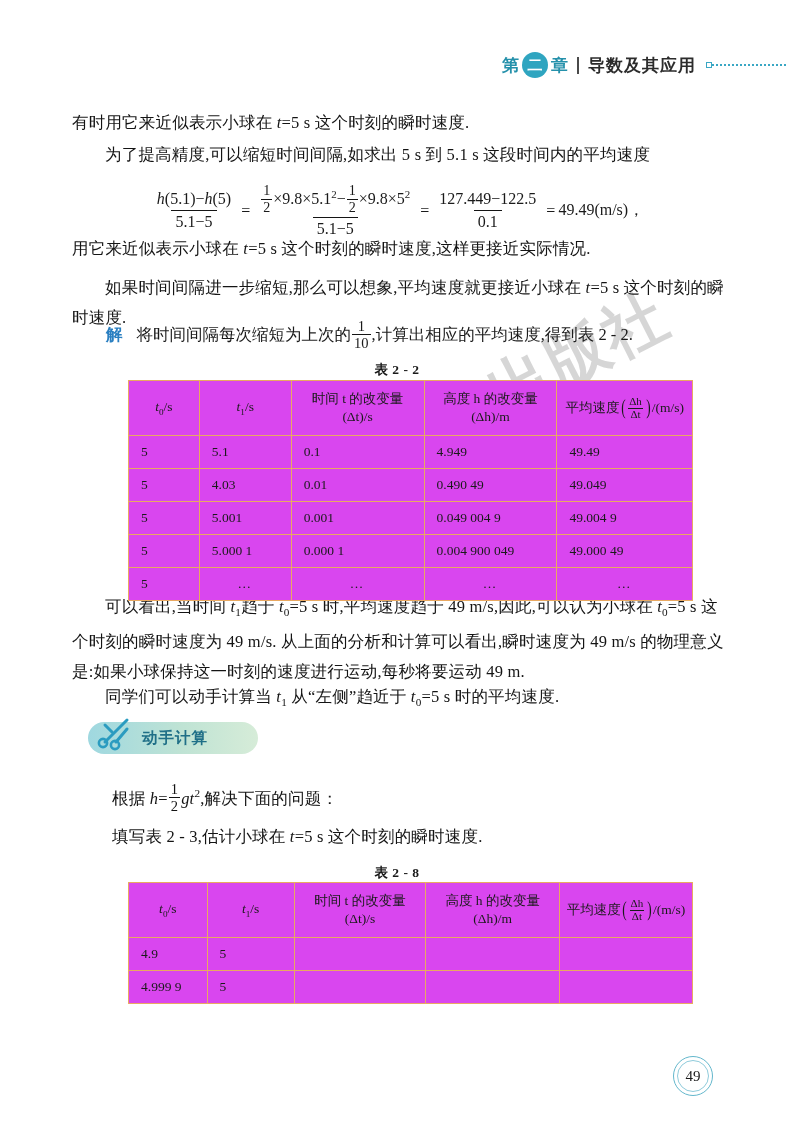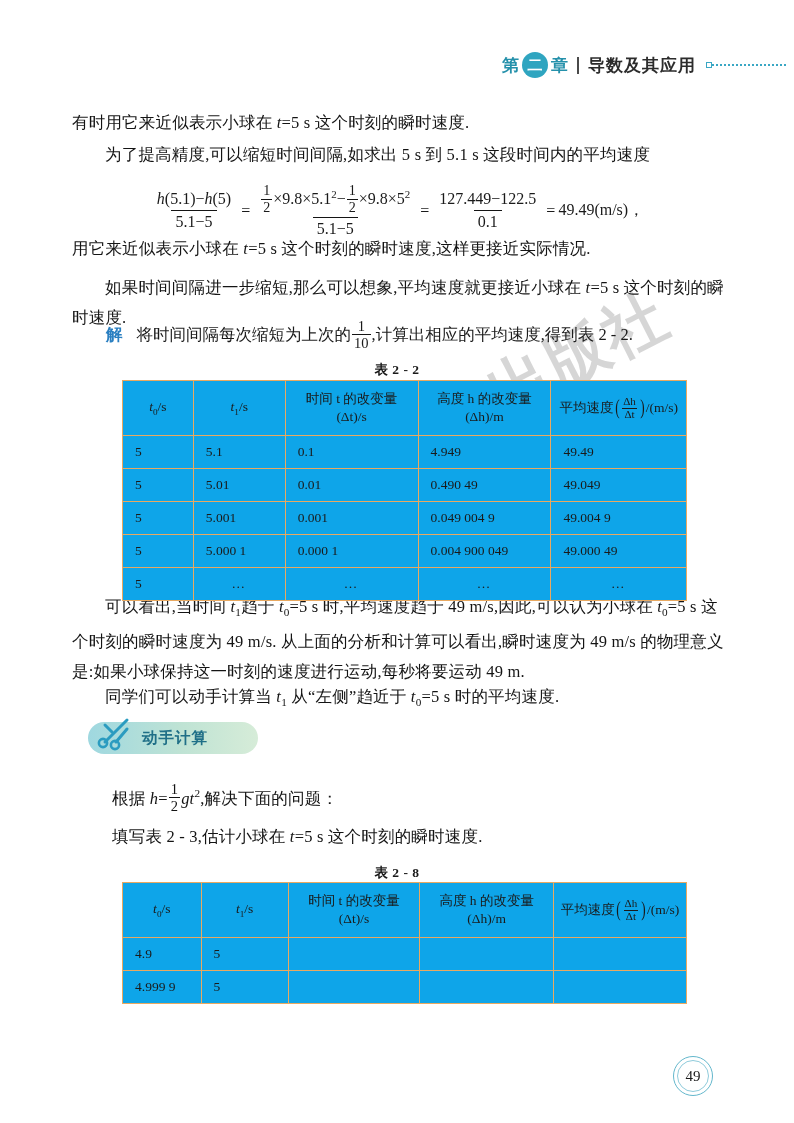--- a/index.html
+++ b/index.html
@@ -193,24 +193,24 @@
     text-align: center;
     font-size: 13.5px;
     font-weight: bold;
     color: #1a1a1a;
     font-family: "Liberation Serif", "DejaVu Serif", serif;
     letter-spacing: 0.5px;
     z-index: 8;
   }
   table.dtbl {
     position: absolute;
-    left: 122px;
+    left: 128px;
     width: 565px;
     border-collapse: collapse;
-    background: #0ea5e9;
+    background: #d946ef;
     font-size: 13.5px;
     font-family: "Liberation Serif", "DejaVu Serif", serif;
     z-index: 8;
   }
   table.dtbl th, table.dtbl td {
     border: 1px solid #e9a961;
     color: #1a1a1a;
     font-weight: normal;
     background: transparent;
   }
@@ -408,21 +408,21 @@
     <tbody id="t1body">
         <tr>
           <td class="col-a">5</td>
           <td class="col-b">5.1</td>
           <td class="col-c">0.1</td>
           <td class="col-d">4.949</td>
           <td class="col-e">49.49</td>
         </tr>
         <tr>
           <td class="col-a">5</td>
-          <td class="col-b">5.01</td>
+          <td class="col-b">4.03</td>
           <td class="col-c">0.01</td>
           <td class="col-d">0.490 49</td>
           <td class="col-e">49.049</td>
         </tr>
         <tr>
           <td class="col-a">5</td>
           <td class="col-b">5.001</td>
           <td class="col-c">0.001</td>
           <td class="col-d">0.049 004 9</td>
           <td class="col-e">49.004 9</td>

